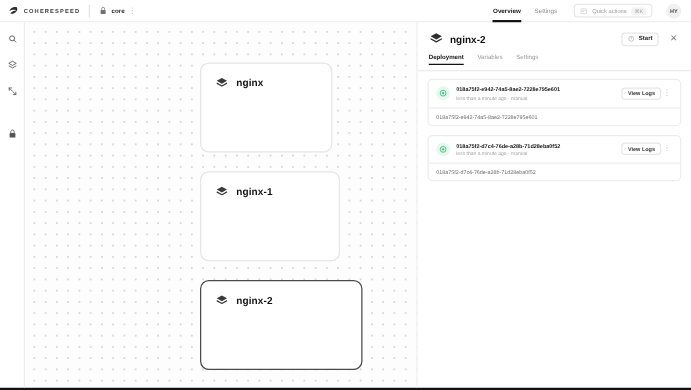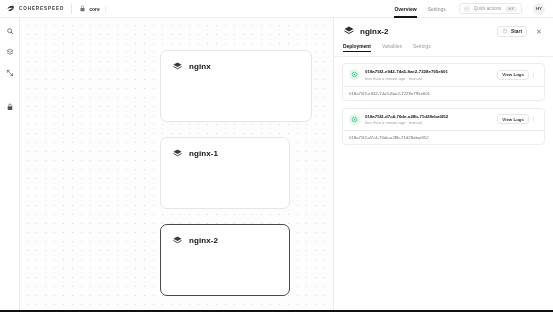--- a/index.html
+++ b/index.html
@@ -243,31 +243,31 @@
       <div class="rail-btn">
         <svg viewBox="0 0 24 24">
           <rect x="5" y="10" width="14" height="11" rx="2" fill="#555"></rect>
           <path d="M8 10V7a4 4 0 0 1 8 0v3" fill="none" stroke="#555" stroke-width="2"></path>
         </svg>
       </div>
     </div>
 
     <div class="canvas">
 
-      <div class="node" style="left:140px; top:32px; width:152px; height:72px;">
+      <div class="node" style="left:140px; top:32px; width:106px; height:72px;">
         <div class="node-head">
           <svg class="node-icon" viewBox="0 0 24 24">
             <path d="M12 3l9 5-9 5-9-5 9-5z" fill="#3a3a3a"></path>
             <path d="M3 12l9 5 9-5" fill="none" stroke="#3a3a3a" stroke-width="2" stroke-linejoin="round"></path>
           </svg>
           <span class="node-title">nginx</span>
         </div>
       </div>
 
-      <div class="node" style="left:140px; top:119px; width:130px; height:72px;">
+      <div class="node" style="left:140px; top:119px; width:112px; height:72px;">
         <div class="node-head">
           <svg class="node-icon" viewBox="0 0 24 24">
             <path d="M12 3l9 5-9 5-9-5 9-5z" fill="#3a3a3a"></path>
             <path d="M3 12l9 5 9-5" fill="none" stroke="#3a3a3a" stroke-width="2" stroke-linejoin="round"></path>
           </svg>
           <span class="node-title">nginx-1</span>
         </div>
       </div>
 
       <div class="node selected" style="left:140px; top:206px; width:130px; height:72px;">

